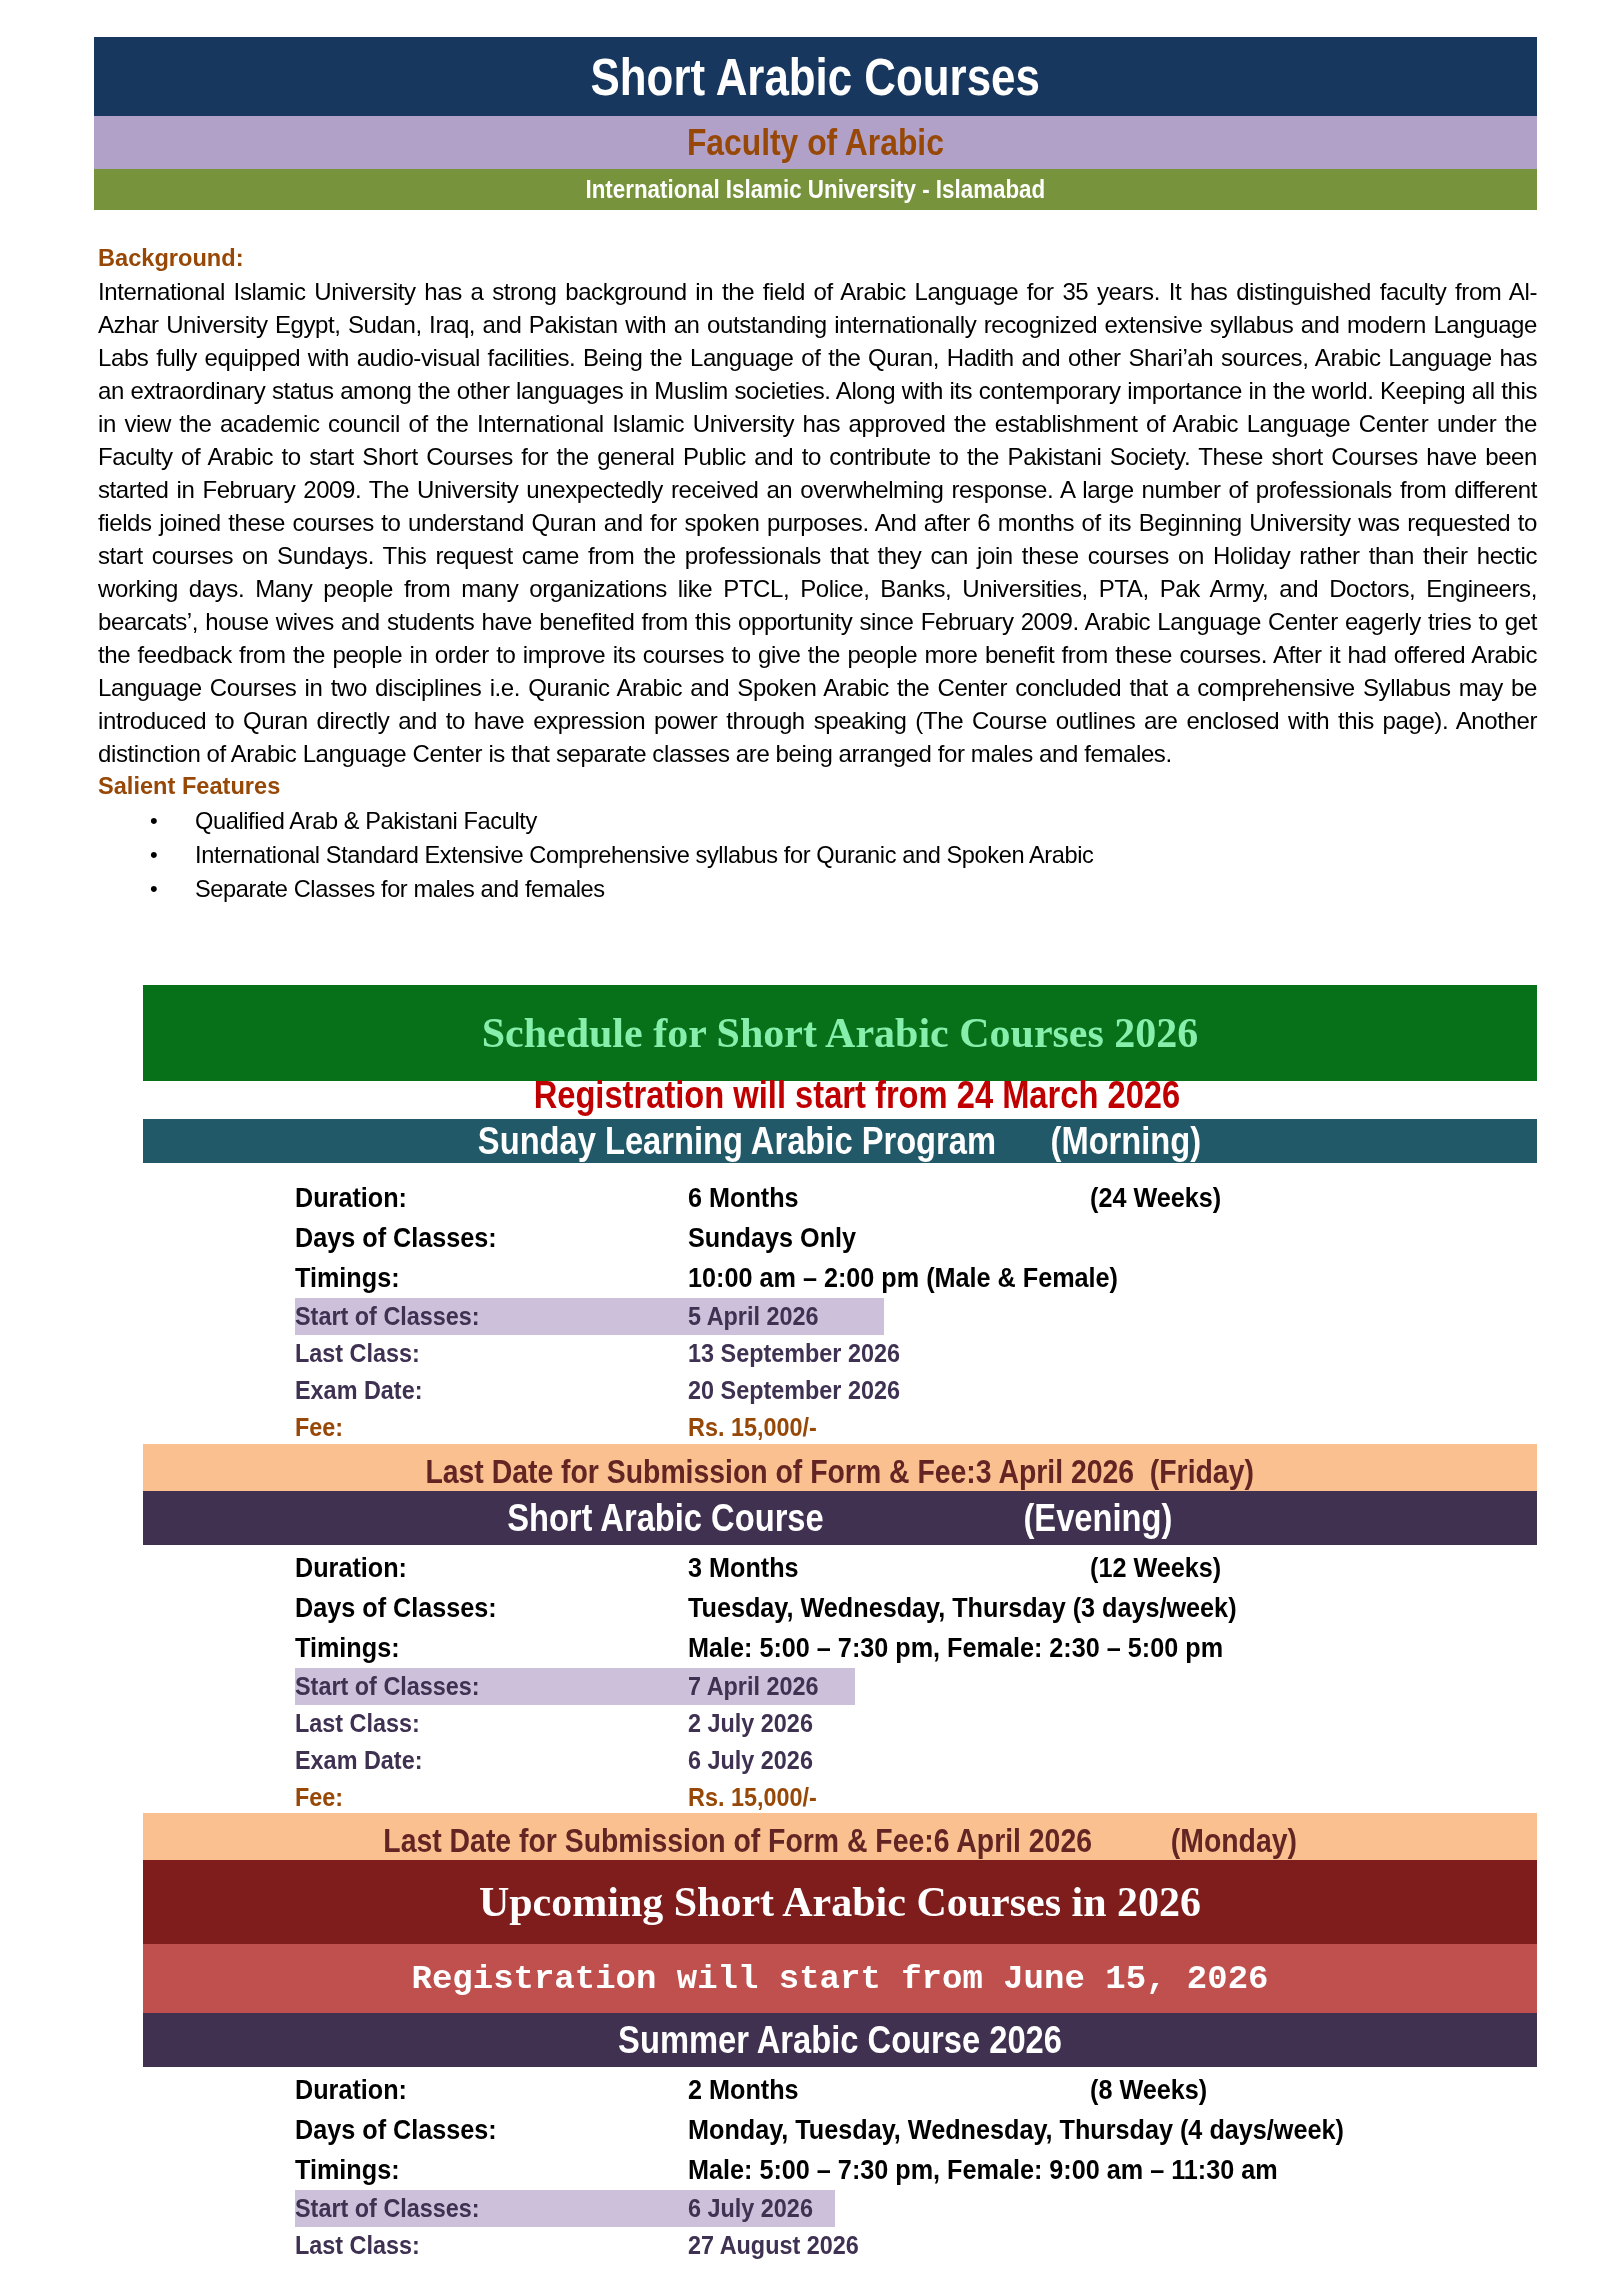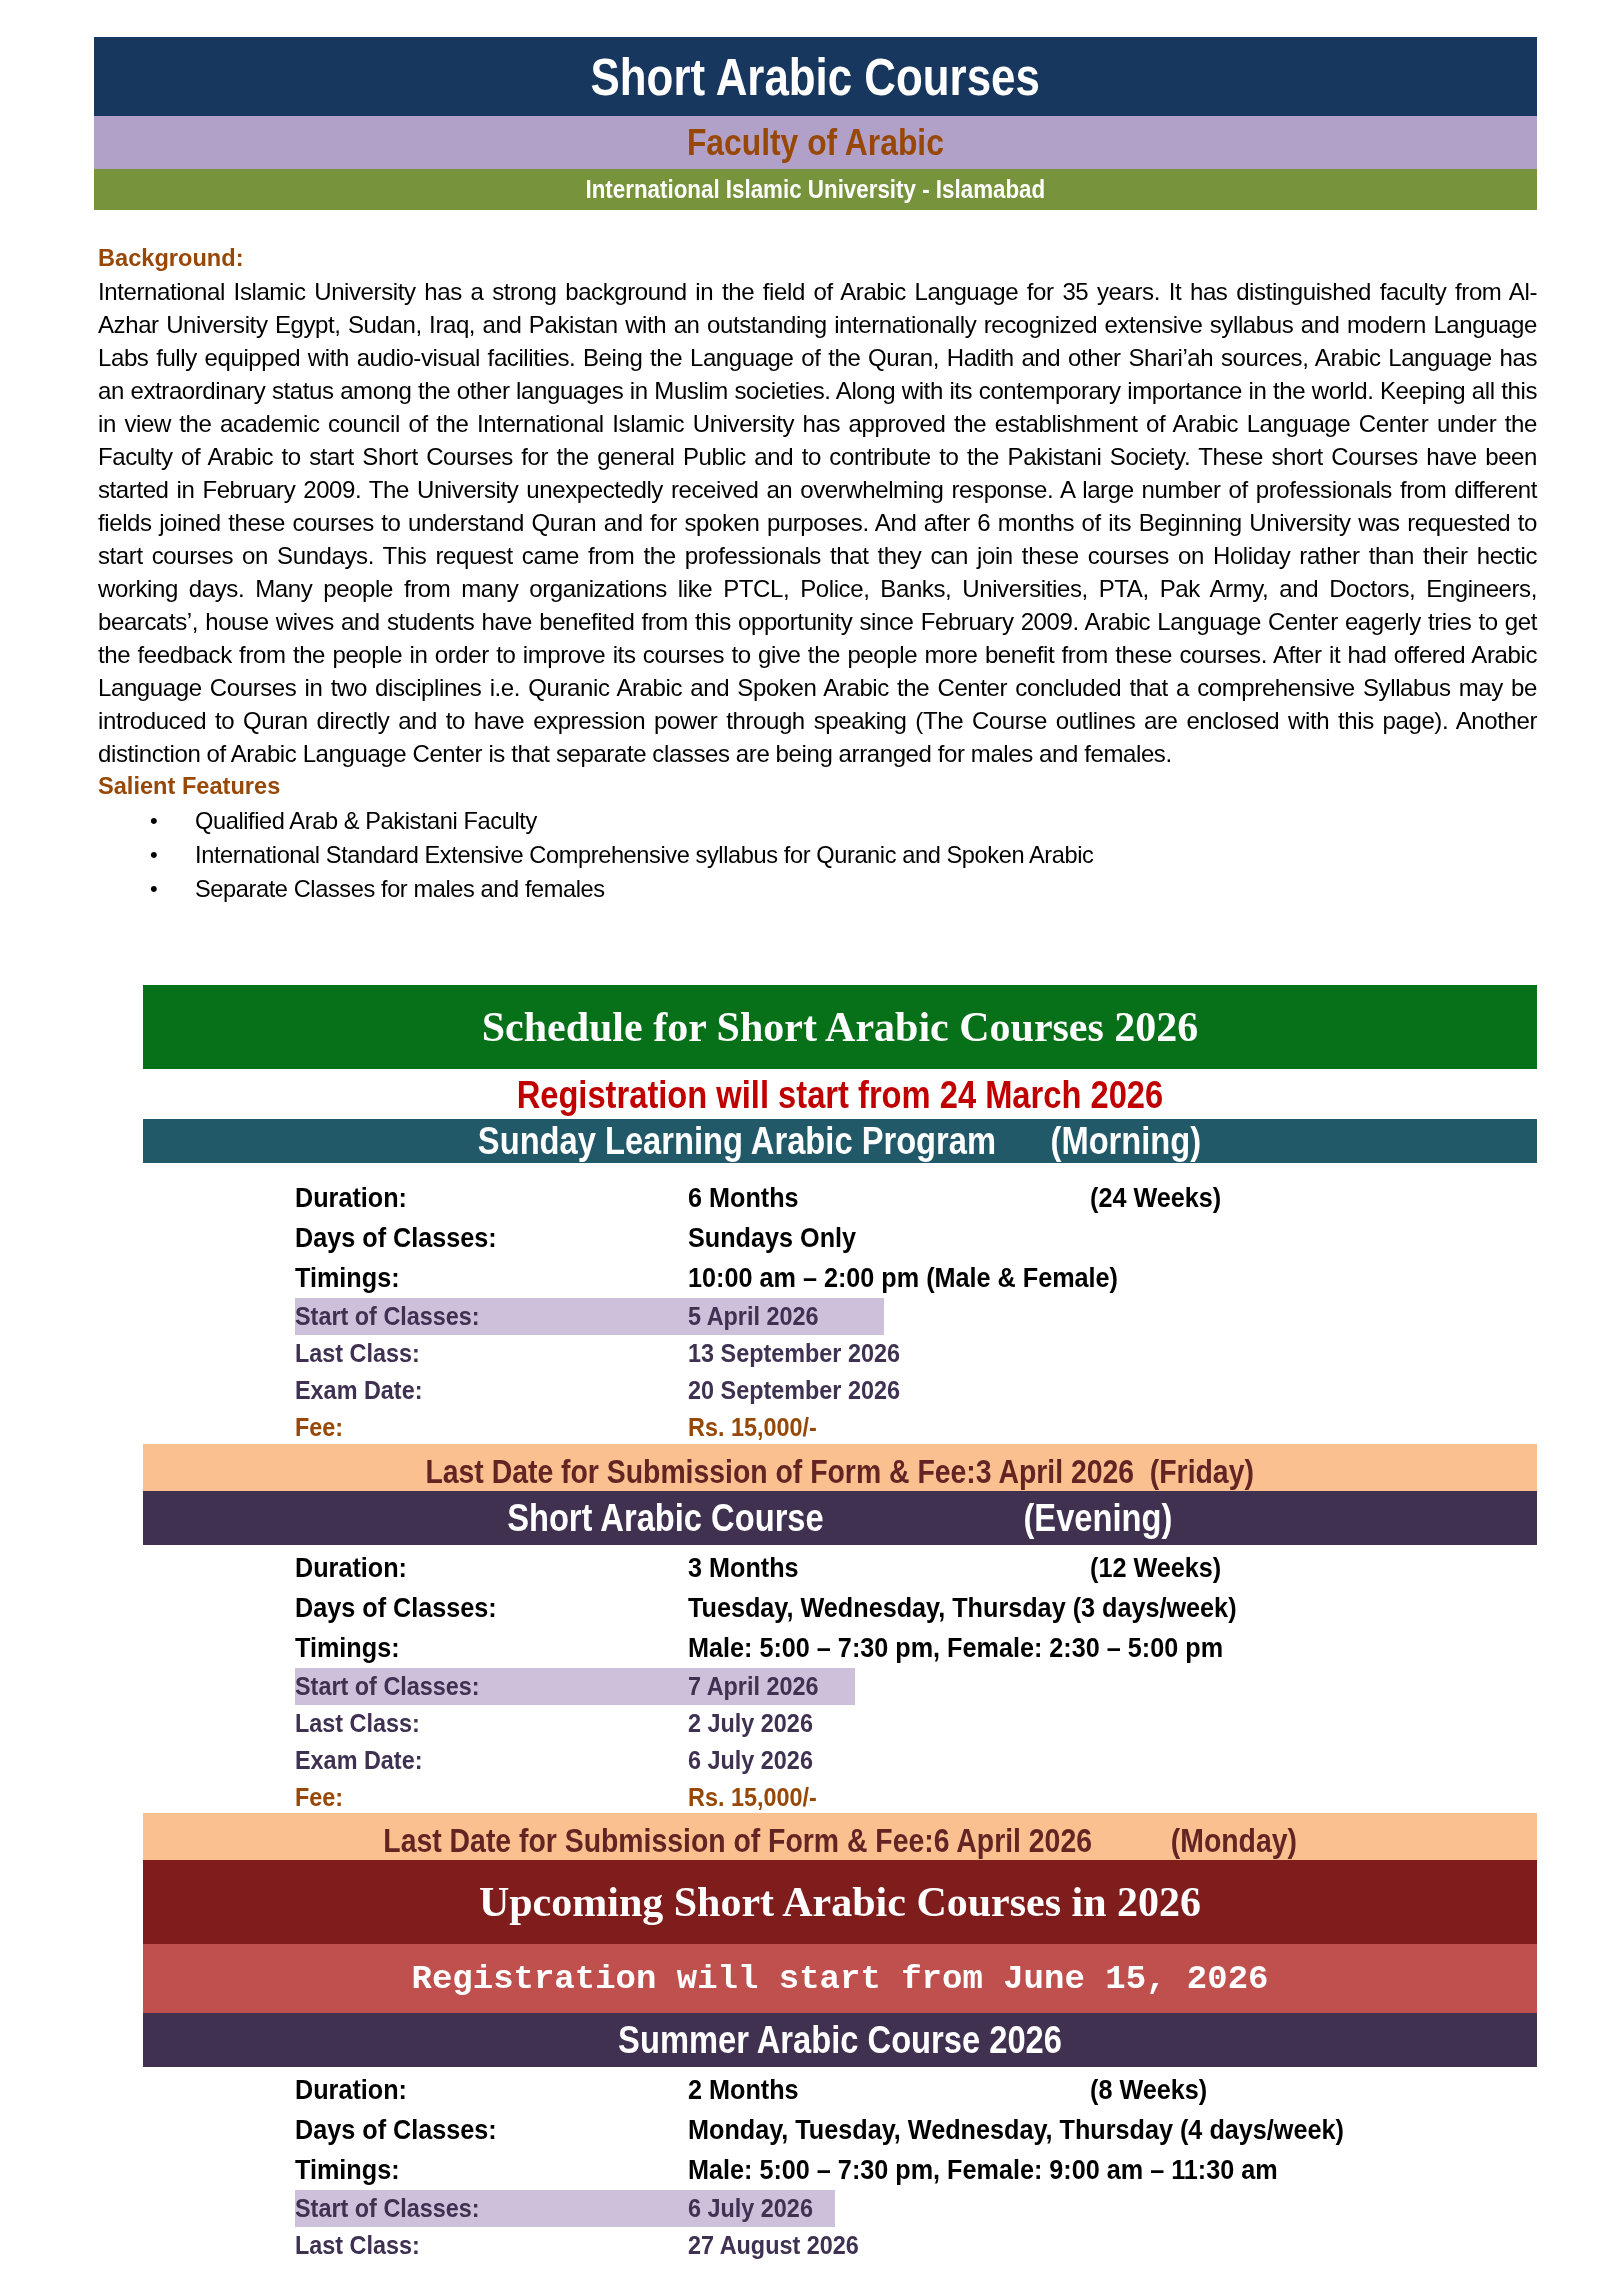--- a/index.html
+++ b/index.html
@@ -14,22 +14,22 @@
   #faculty-band { top: 116px; height: 53px; background: #b1a0c7; color: #974806; font-size: 37px; }
   #univ-band { top: 169px; height: 41px; background: #77933c; color: #fff; font-size: 26px; }
 
   #background { position: absolute; left: 98px; top: 242px; width: 1439px; }
   .h-brown { color: #974806; font-weight: bold; font-size: 23.6px; line-height: 33px; }
   .bg-text { font-size: 24px; line-height: 33px; text-align: justify; letter-spacing: -0.4px; }
   .features { list-style: none; margin: 1.3px 0 0 0; padding: 0; }
   .features li { position: relative; padding-left: 97px; font-size: 23.6px; line-height: 34px; letter-spacing: -0.4px; }
   .features li .bullet { position: absolute; left: 52px; top: 0; font-size: 22px; }
 
-  #sched-band { top: 985px; height: 84px; background: #077119; color: #ffffff; font-size: 42px; font-family: "Liberation Serif", serif; }
-  #reg1 { position: absolute; left: 143px; width: 1394px; top: 1072px; height: 47px; text-align: center;
+  #sched-band { top: 985px; height: 96px; background: #077119; color: #86efac; font-size: 42px; font-family: "Liberation Serif", serif; }
+  #reg1 { position: absolute; left: 160px; width: 1394px; top: 1072px; height: 47px; text-align: center;
           color: #c00000; font-weight: bold; font-size: 38px; line-height: 47px; }
   .prog-band { color: #fff; font-size: 38px; }
   #sunday-band { top: 1119px; height: 44px; background: #215968; }
   #evening-band { top: 1491px; height: 54px; background: #403151; }
   #summer-band { top: 2013px; height: 54px; background: #403151; }
   #upcoming-band { top: 1860px; height: 84px; background: #7f1d1d; color: #fff; font-size: 42px; font-family: "Liberation Serif", serif; }
   #reg2-band { top: 1944px; height: 69px; background: #c0504d; color: #fff; font-size: 34px; font-family: Liberation Mono, monospace; }
   .deadline { color: #632523; font-size: 33px; background: #fac090; }
   #deadline1 { top: 1444px; height: 56px; }
   #deadline2 { top: 1813px; height: 56px; }

